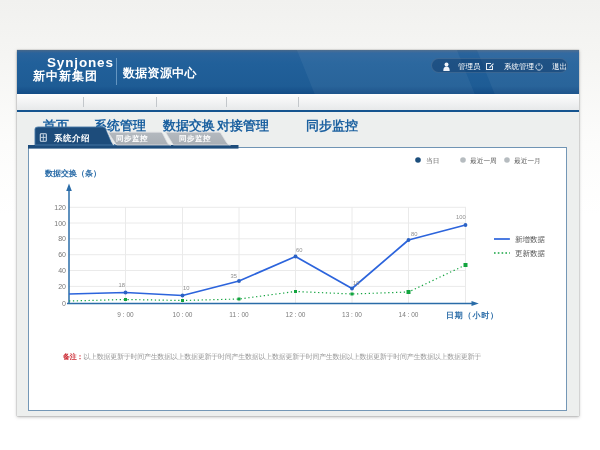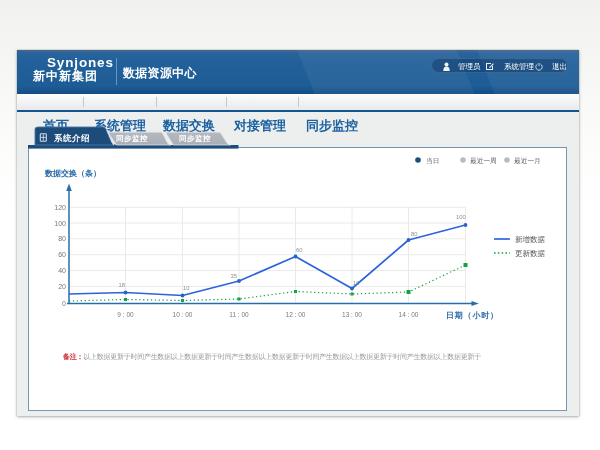--- a/index.html
+++ b/index.html
@@ -95,21 +95,21 @@
           <path d="M2.4 1.2 A3.2 3.2 0 1 0 5.6 1.2" fill="none" stroke="#dde7f1" stroke-width="0.9"></path>
           <line x1="4" y1="0" x2="4" y2="3" stroke="#dde7f1" stroke-width="0.9"></line>
         </svg>
       <span class="ub-t3">退出</span>
     </div>
   </div>
   <div class="nav">
     <span style="left:39px">首页</span>
     <span style="left:103px">系统管理</span>
     <span style="left:172px">数据交换</span>
-    <span style="left:243px">对接管理</span>
+    <span style="left:226px">对接管理</span>
     <span style="left:315px">同步监控</span>
     <i style="left:66px"></i>
       <i style="left:139px"></i>
       <i style="left:209px"></i>
       <i style="left:281px"></i>
   </div>
   <div class="panel"></div>
   <svg class="tabs" width="240" height="24" viewBox="0 0 240 24">
     <defs>
       <linearGradient id="tg" x1="0" y1="0" x2="0" y2="1">

